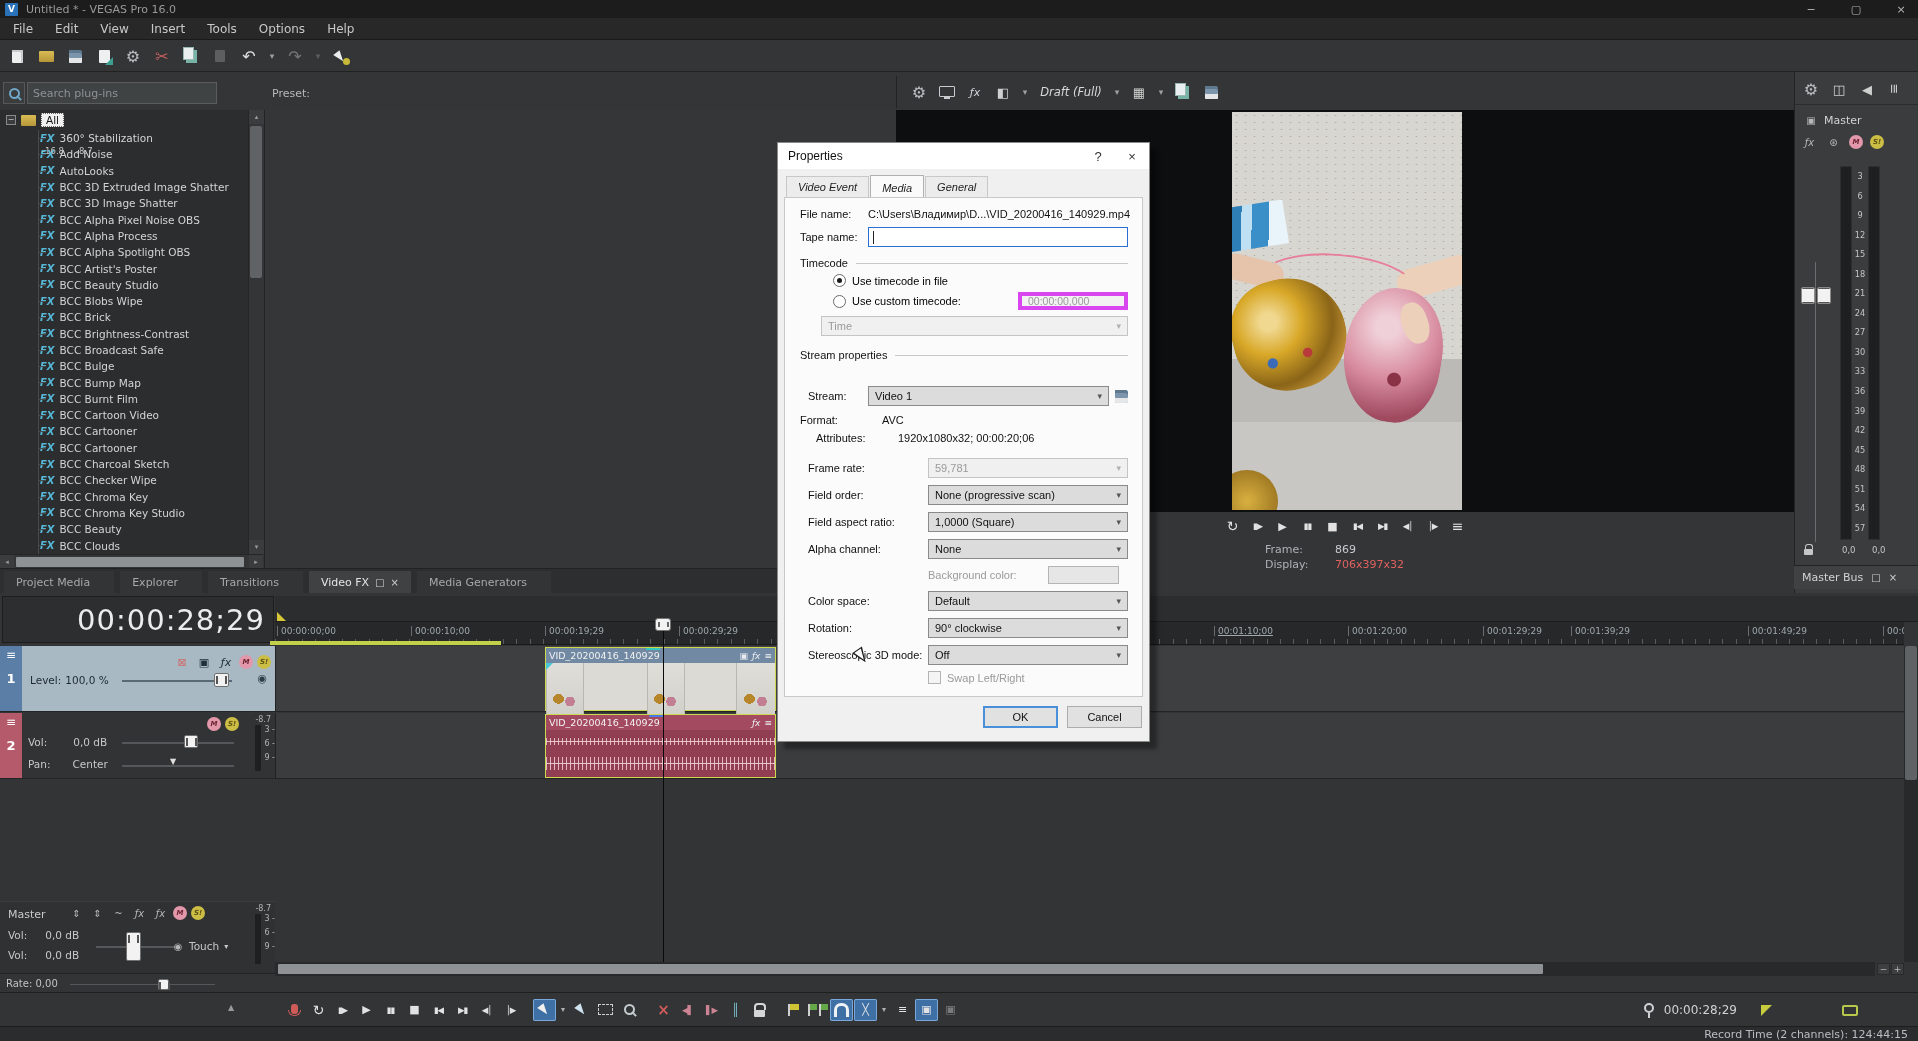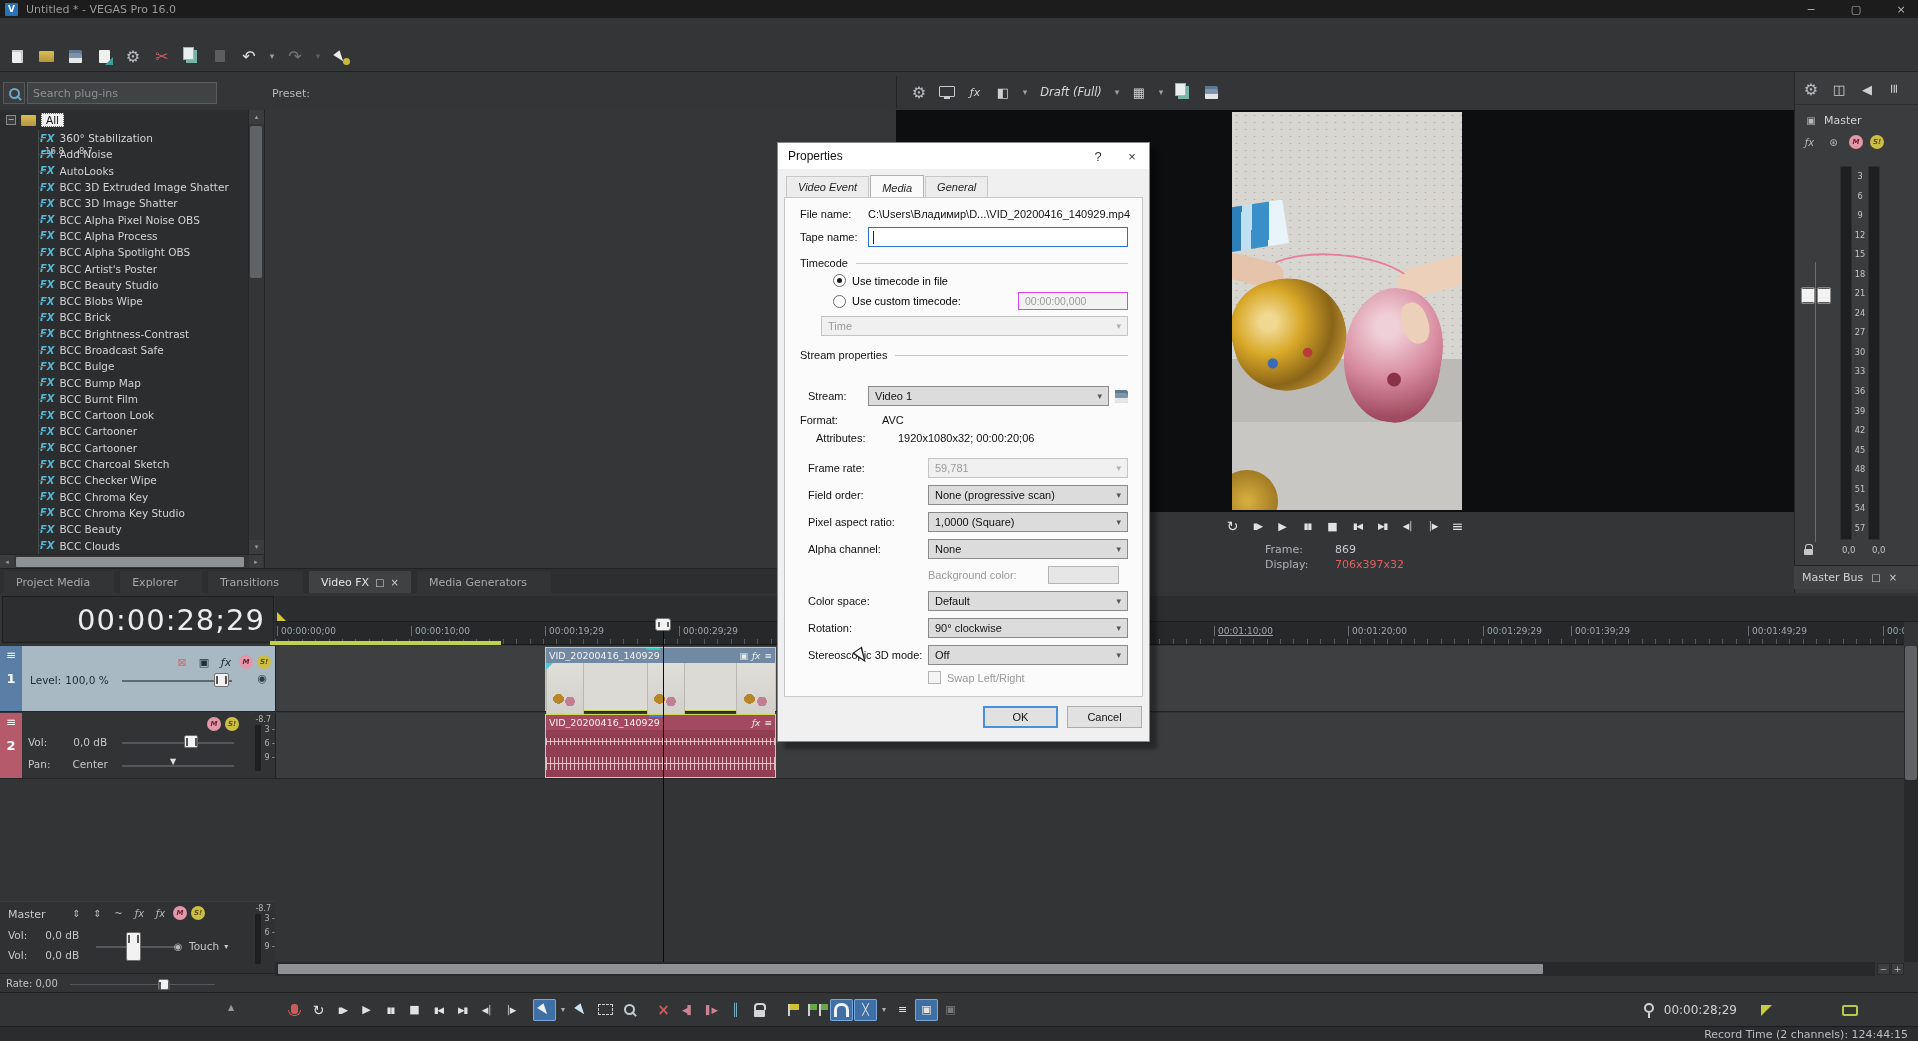--- a/index.html
+++ b/index.html
@@ -196,21 +196,21 @@
 .drow{display:flex;align-items:center;margin:7px 14px 0 15px}
 .dlab{width:68px;flex:none;color:#111}
 .dlab2{width:120px;flex:none;color:#111}
 .dval{color:#111}
 .dinput{flex:1;height:20px;background:#fff;border:1px solid #2a6fd4;position:relative}
 .caret{position:absolute;left:4px;top:3px;width:1px;height:13px;background:#222}
 .dgroup{display:flex;align-items:center;margin:10px 14px 0 15px;color:#111}
 .dgroup .hr{flex:1;height:1px;background:#c8c8c8;margin-left:8px}
 .radio{width:13px;height:13px;border:1px solid #6a6a6a;border-radius:50%;background:#fff;flex:none;margin-right:6px;position:relative}
 .radio.on::after{content:"";position:absolute;left:3px;top:3px;width:5px;height:5px;border-radius:50%;background:#1a1a1a}
-.dsmall{width:110px;height:18px;background:#f2f2f2;border:1px solid #d946ef;color:#9a9a9a;font-size:10.5px;display:flex;align-items:center;padding-left:6px;margin-left:auto}
+.dsmall{width:110px;height:18px;background:#f2f2f2;border:4px solid #d946ef;color:#9a9a9a;font-size:10.5px;display:flex;align-items:center;padding-left:6px;margin-left:auto}
 .combo{flex:1;height:20px;background:#dcdcdc;border:1px solid #8a8a8a;display:flex;align-items:center;justify-content:space-between;padding:0 6px;color:#111}
 .combo.dis{background:#f0f0f0;border-color:#c4c4c4;color:#9a9a9a}
 .combo .carr{color:#555;font-size:9px}
 .combo.dis .carr{color:#b0b0b0}
 .cb{width:13px;height:13px;border:1px solid #b4b4b4;background:#f4f4f4;flex:none;margin-right:6px}
 .dbtns{position:absolute;right:7px;top:563px;display:flex;gap:9px}
 .pbtn{width:75px;height:22px;background:#e1e1e1;border:1px solid #adadad;font-size:11px;display:flex;align-items:center;justify-content:center;color:#111}
 .pbtn.focus{border:2px solid #4a90d8}
 .swatch{width:92px;height:18px;background:#e6e6e6;border:1px solid #b4b4b4;margin-left:auto;margin-right:9px}
 .cursor-arrow{position:absolute;left:857px;top:648px;width:0;height:0;border:6px solid transparent;border-top:15px solid #1a1a1a;transform:rotate(-35deg);z-index:60}
@@ -222,20 +222,30 @@
 <div class="app">
 
   <div class="titlebar">
     <span class="appicon">V</span>
     <span class="title">Untitled * - VEGAS Pro 16.0</span>
     <span class="wctl" style="right:90px">−</span>
     <span class="wctl" style="right:45px">▢</span>
     <span class="wctl" style="right:0">×</span>
   </div>
 
+  <div class="menubar">
+
+  <span class="mi">File</span>
+      <span class="mi">Edit</span>
+      <span class="mi">View</span>
+      <span class="mi">Insert</span>
+      <span class="mi">Tools</span>
+      <span class="mi">Options</span>
+      <span class="mi">Help</span>
+    </div>
 
   <div class="toolbar">
 
   <span class="tbi" data-icon="page">
         <i></i>
       </span>
       <span class="tbi" data-icon="folder">
         <i></i>
       </span>
       <span class="tbi" data-icon="floppy">
@@ -368,21 +378,21 @@
           <span class="plbl">BCC Bump Map</span>
         </div>
 
         <div class="pli">
           <span class="fxb">FX</span>
           <span class="plbl">BCC Burnt Film</span>
         </div>
 
         <div class="pli">
           <span class="fxb">FX</span>
-          <span class="plbl">BCC Cartoon Look</span>
+          <span class="plbl">BCC Cartoon Video</span>
         </div>
 
         <div class="pli">
           <span class="fxb">FX</span>
           <span class="plbl">BCC Cartooner</span>
         </div>
 
         <div class="pli">
           <span class="fxb">FX</span>
           <span class="plbl">BCC Cartooner</span>
@@ -1020,21 +1030,21 @@
 
           <div class="drow" style="margin-left:23px">
             <span class="dlab2">Field order:</span>
             <div class="combo">
               <span>None (progressive scan)</span>
               <span class="carr">▾</span>
             </div>
           </div>
 
           <div class="drow" style="margin-left:23px">
-            <span class="dlab2">Pixel aspect ratio:</span>
+            <span class="dlab2">Field aspect ratio:</span>
             <div class="combo">
               <span>1,0000 (Square)</span>
               <span class="carr">▾</span>
             </div>
           </div>
 
           <div class="drow" style="margin-left:23px">
             <span class="dlab2">Alpha channel:</span>
             <div class="combo">
               <span>None</span>

